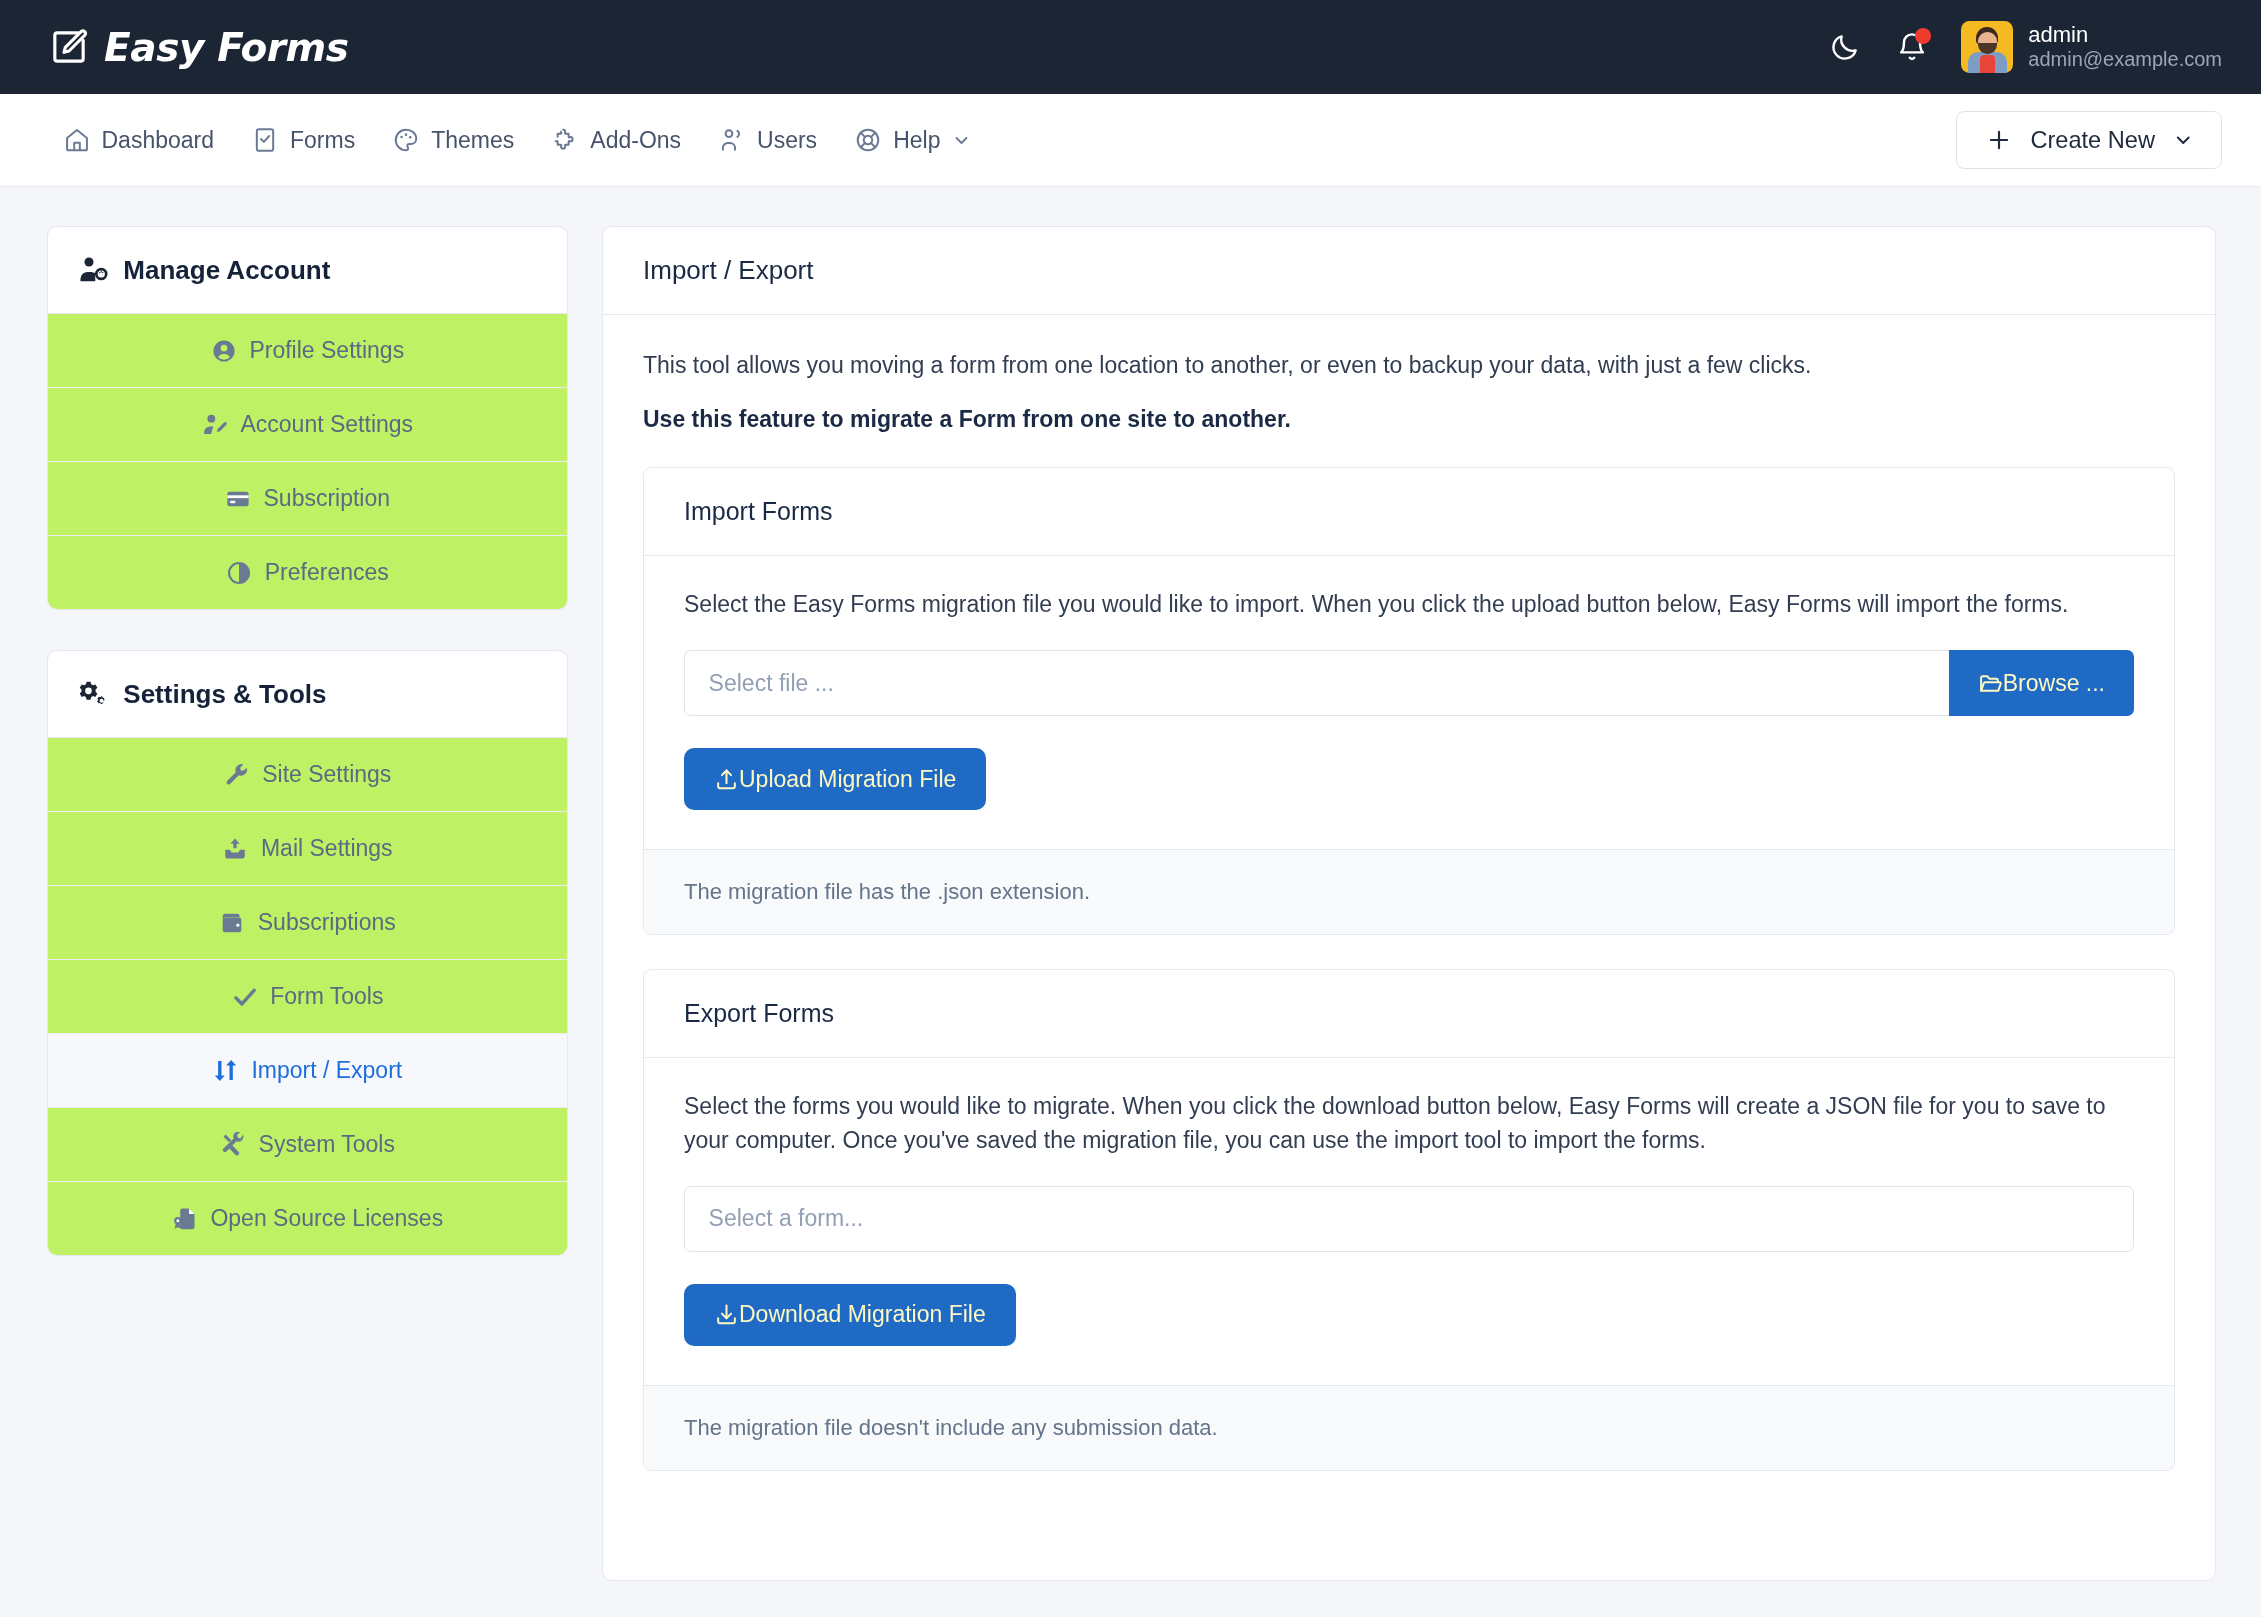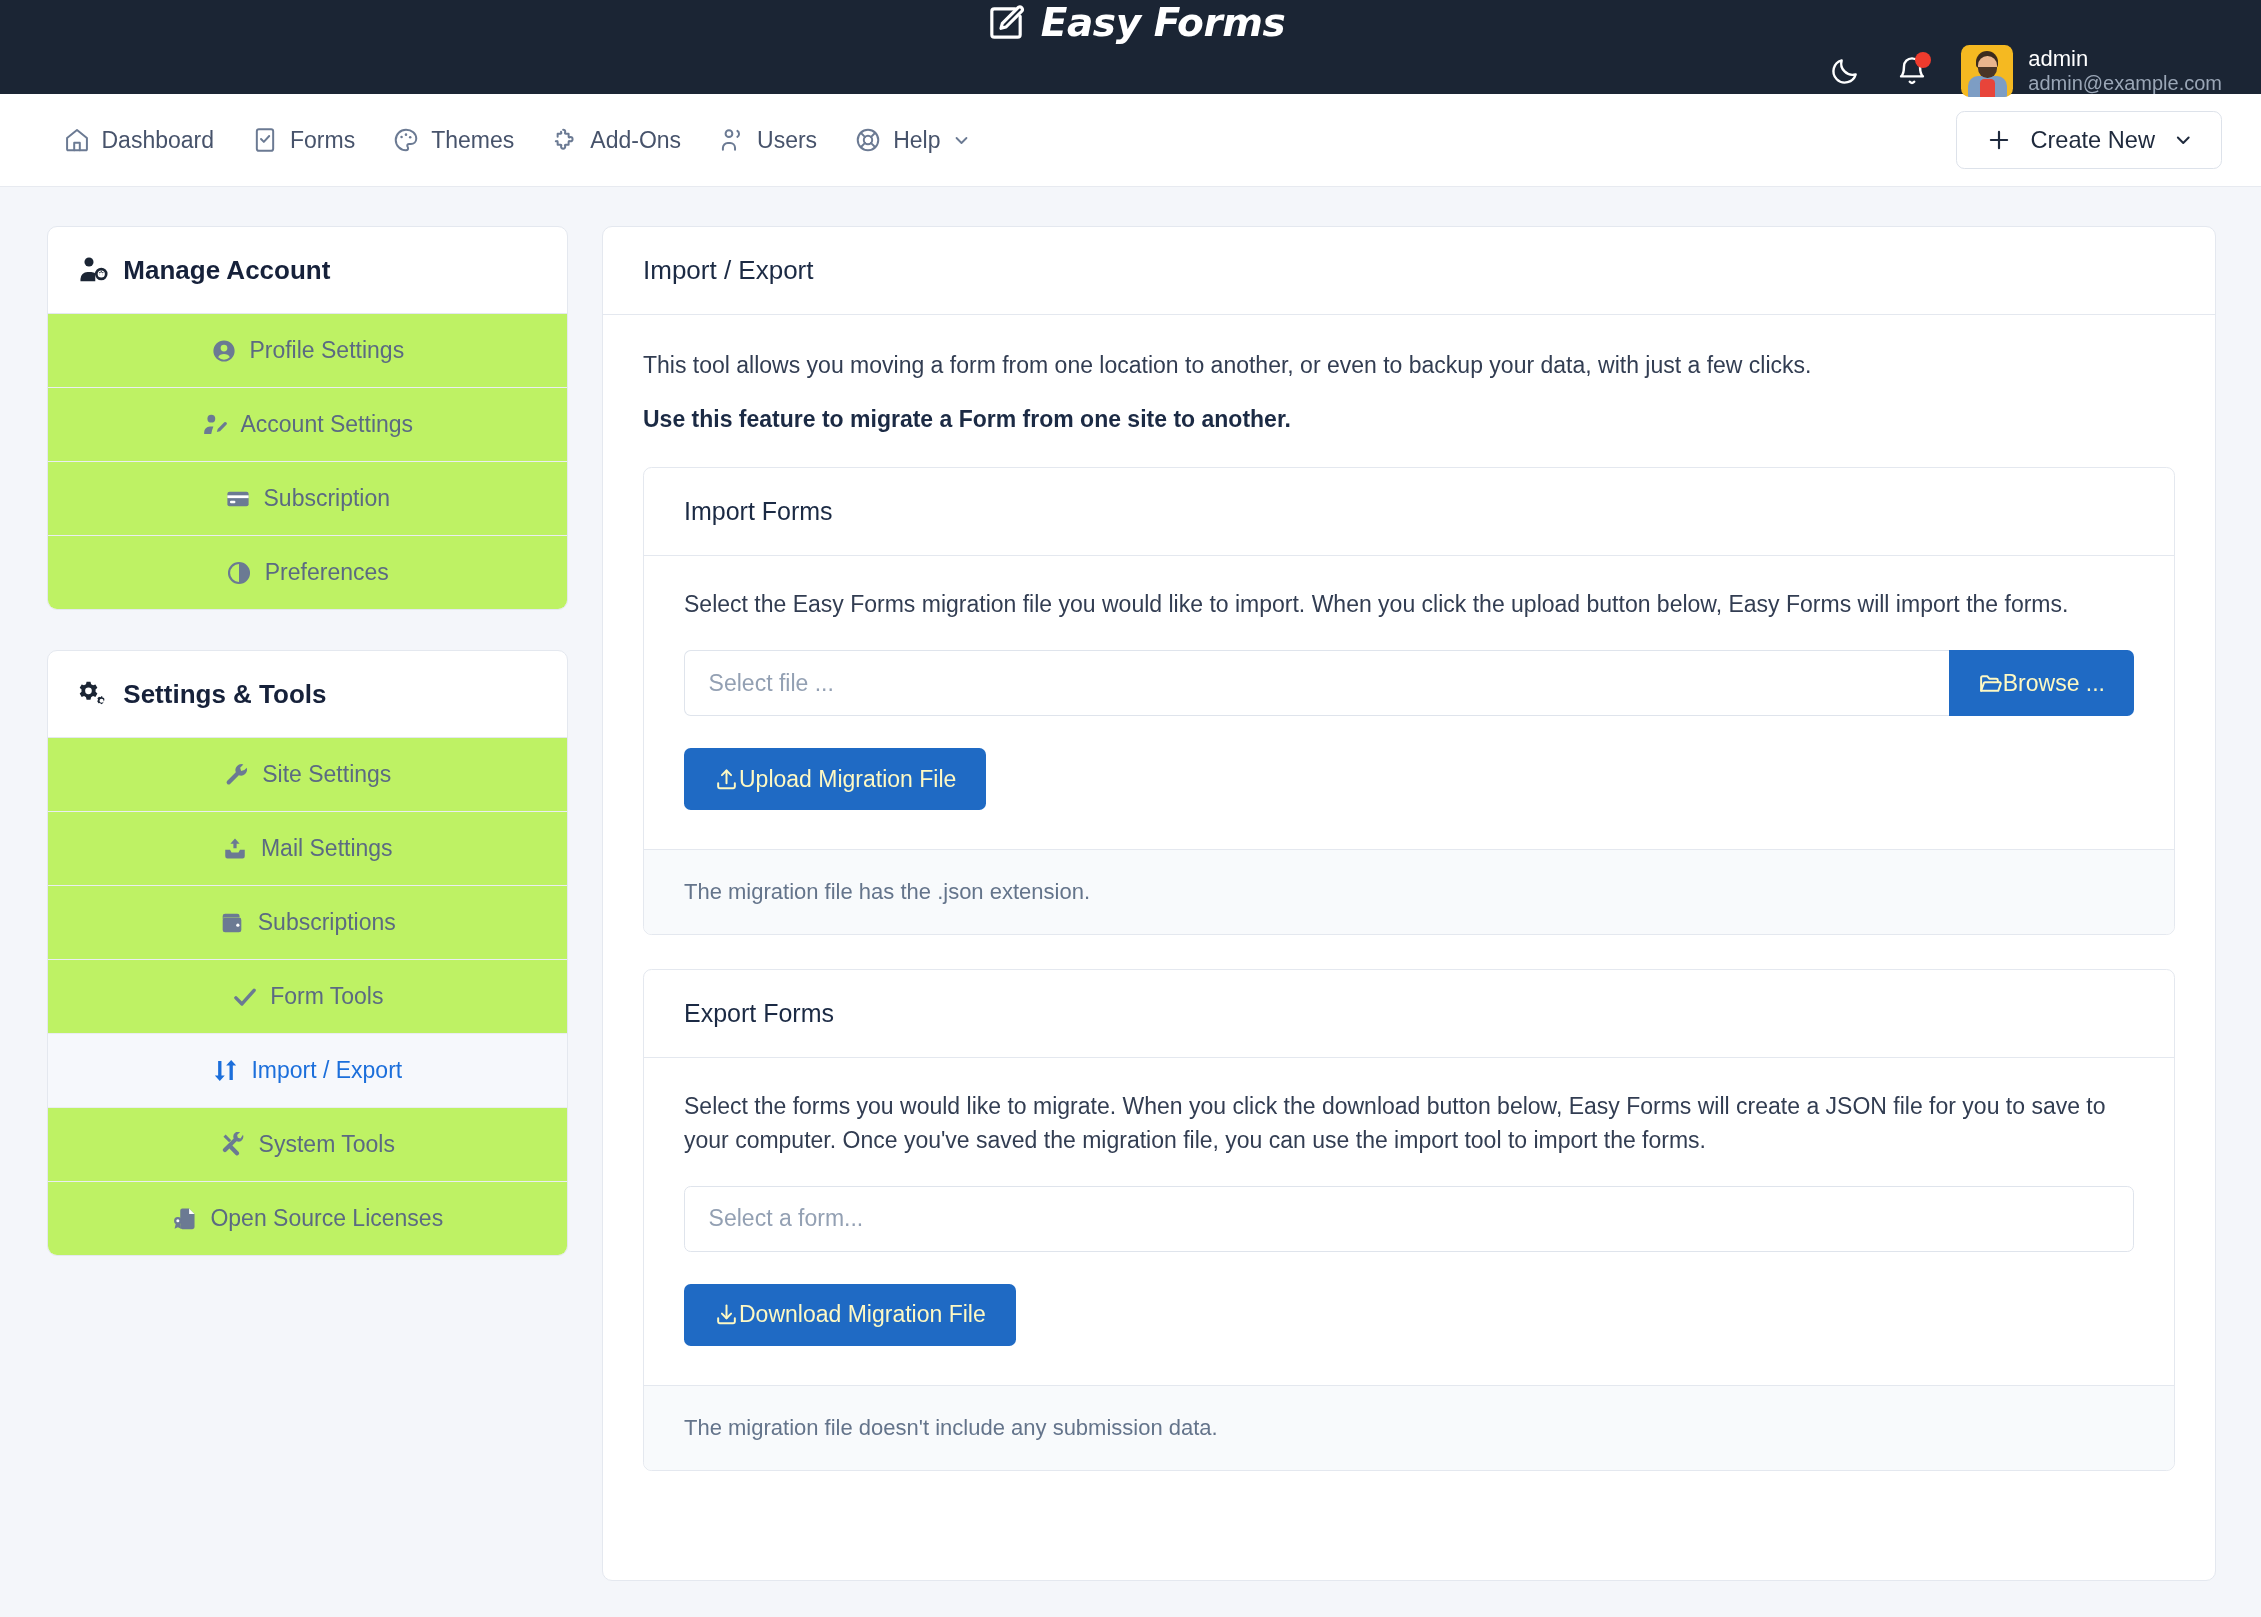--- a/index.html
+++ b/index.html
@@ -12,21 +12,20 @@
   }
 
   
   .topbar {
     height: 94px;
     background: #1b2534;
     display: flex;
     align-items: center;
     padding: 0 39px 0 49px;
     position: relative;
-    flex-direction: column;
   }
   .brand { display: flex; align-items: center; gap: 15px; }
   .brand-icon { width: 40px; height: 40px; color: #fff; display: block; }
   .brand-text {
     color: #ffffff;
     font-family: "DejaVu Sans", sans-serif;
     font-size: 39px;
     font-weight: 700;
     font-style: italic;
     letter-spacing: -0.4px;
@@ -223,21 +222,21 @@
     border: none;
     font-size: 23px;
     font-family: "Liberation Sans", sans-serif;
     padding: 18.5px 30px;
     border-radius: 6.7px;
     cursor: pointer;
     line-height: 1;
   }
   .btn svg { width: 25px; height: 25px; flex: none; }
   .btn-attached { border-radius: 0 6.7px 6.7px 0; padding: 18.5px 29px; }
-  .btn-block { margin-top: 32px; }
+  .btn-block { margin-top: 32px; border-radius: 10px; }
 
   .select-input {
     width: 100%;
     border: 1.7px solid #dfe4ec;
     border-radius: 6.7px;
     background: #fff;
     padding: 18.5px 23.6px;
     font-size: 23px;
     color: #93a0b3;
     font-family: "Liberation Sans", sans-serif;

